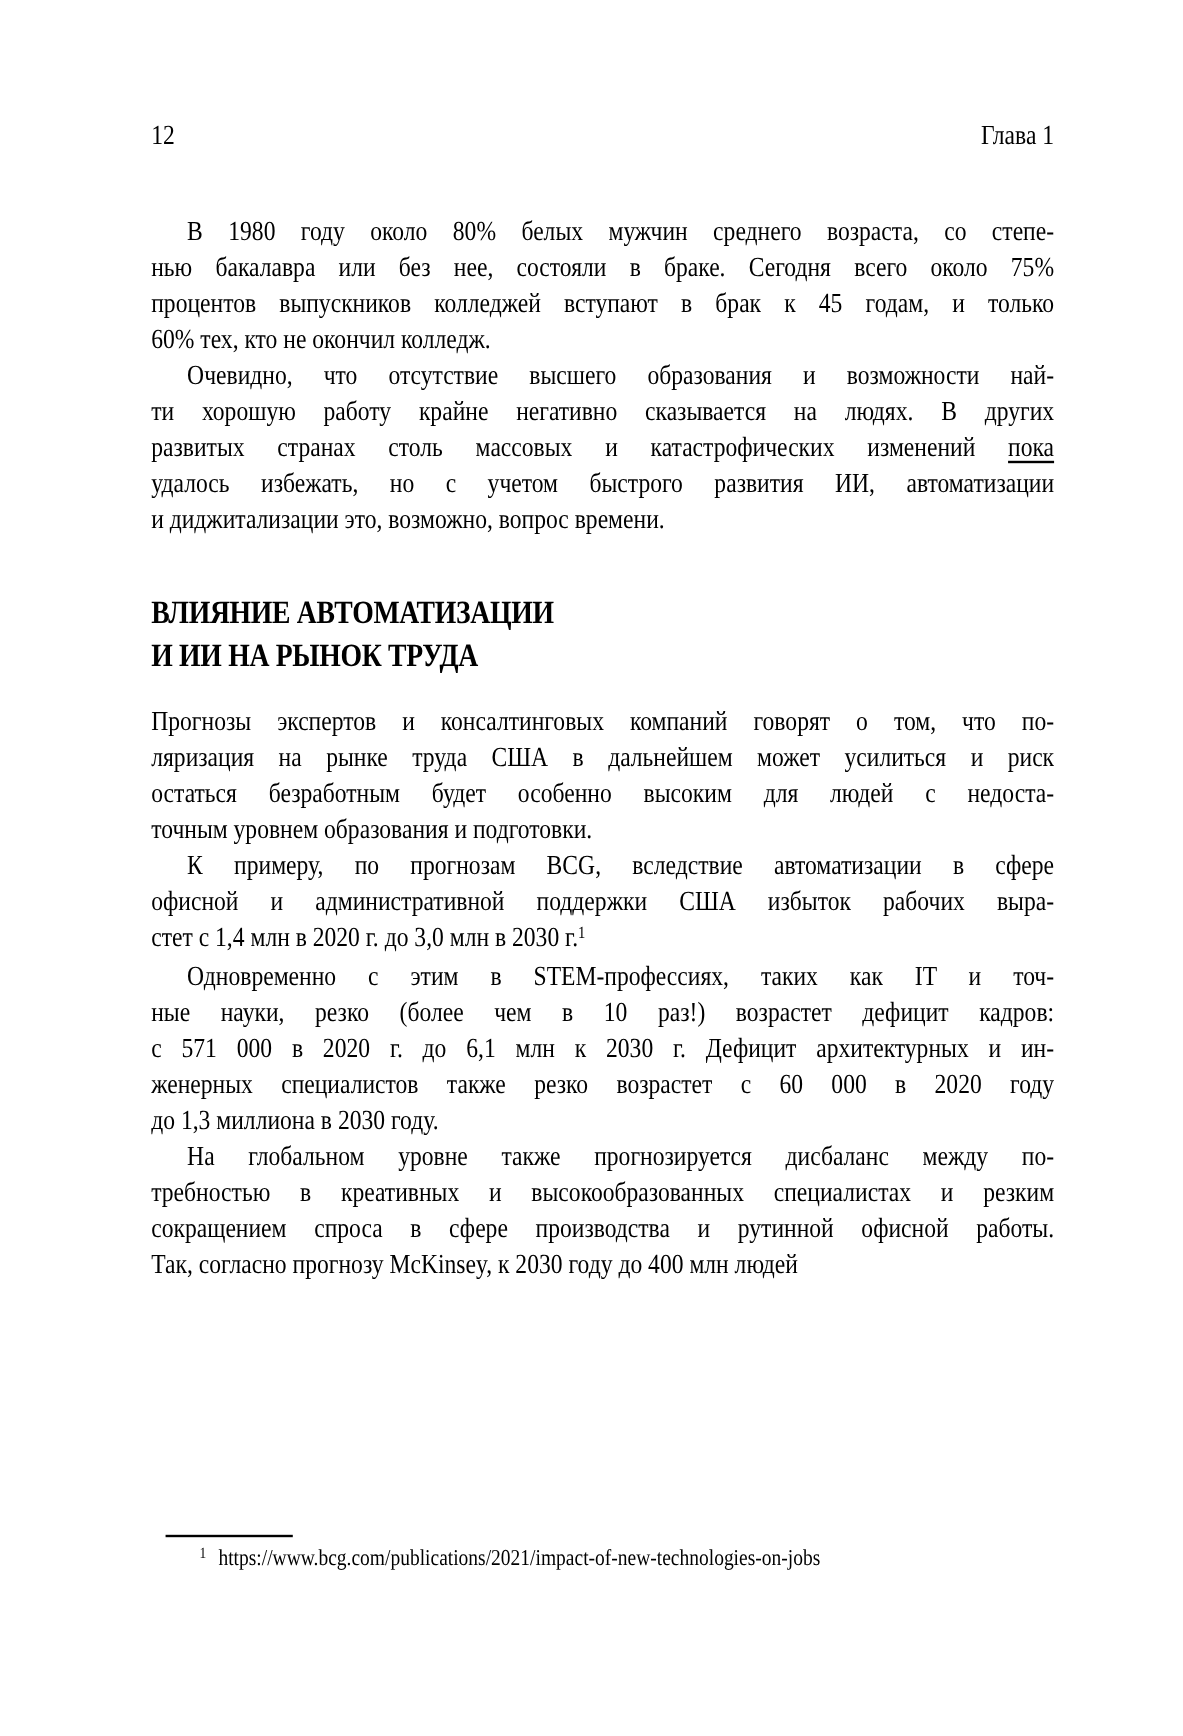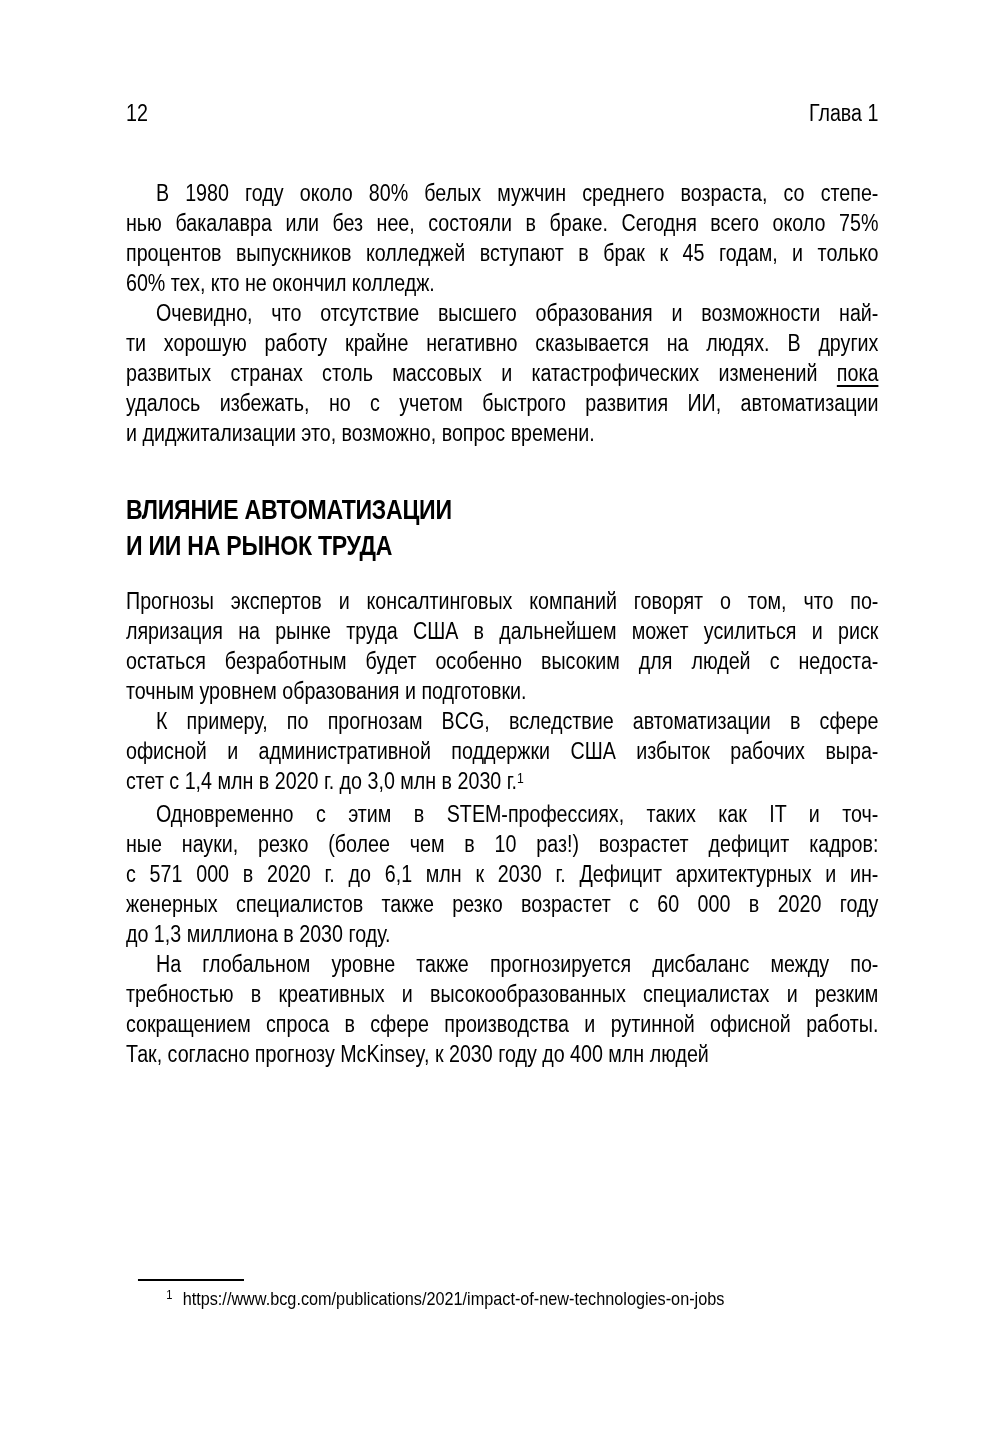--- a/index.html
+++ b/index.html
@@ -2,21 +2,21 @@
 <html lang="ru"><head>
 <meta charset="utf-8">
 <style>
   html, body { margin: 0; padding: 0; background: #ffffff; }
   .page {
     position: relative;
     width: 986px;
     height: 1447px;
     background: #ffffff;
     color: #000000;
-    font-family: Liberation Sans, sans-serif;
+    font-family: Liberation Serif, serif;
     overflow: hidden;
   }
   
   .scaled {
     position: absolute;
     left: 126px;
     top: 0;
     width: 880px;
     transform: scaleX(0.855);
     transform-origin: 0 0;

